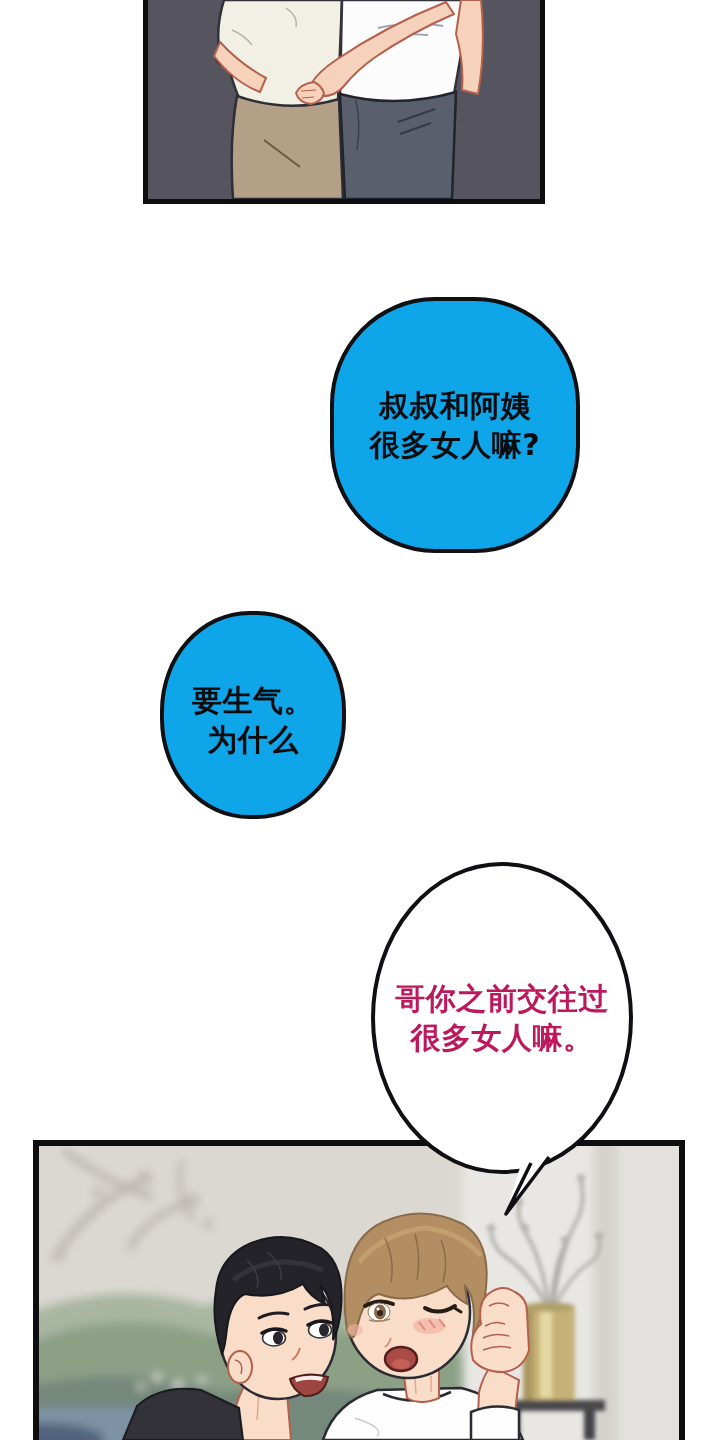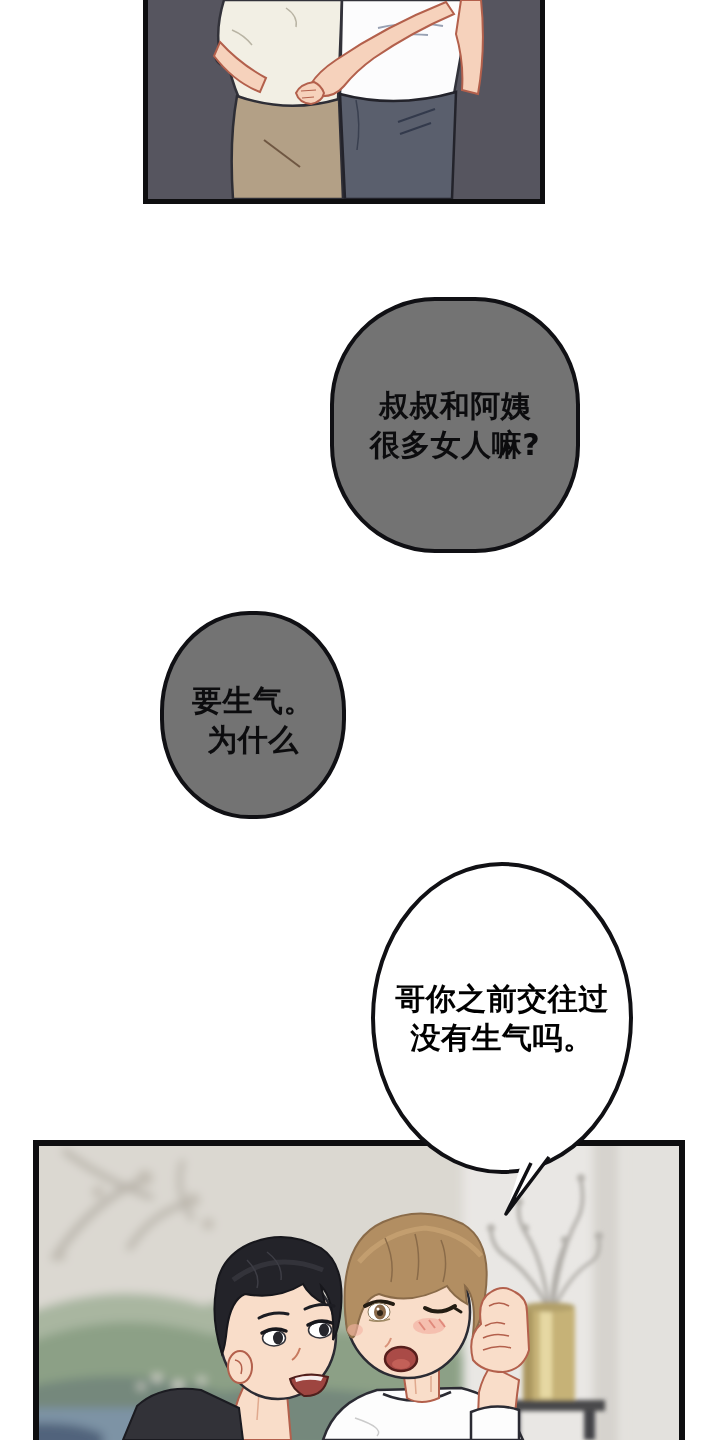--- a/index.html
+++ b/index.html
@@ -2,30 +2,30 @@
 <html><head>
 <meta charset="utf-8">
 <style>
   html,body{margin:0;padding:0;background:#ffffff;}
   .page{position:relative;width:720px;height:1440px;background:#ffffff;overflow:hidden;
         font-family:"DejaVu Sans","Liberation Sans",sans-serif;}
   .panel{position:absolute;box-sizing:border-box;}
   .panel-top{left:143px;top:0;width:402px;height:204px;border:5px solid #0e0e10;border-top:none;background:#56555f;}
   .panel-bottom{left:33px;top:1140px;width:652px;height:300px;border:6px solid #0e0e10;border-bottom:none;background:#e9e7e4;}
   .panel svg{display:block;}
-  .bubble{position:absolute;background:#737373;border:4px solid #101014;display:flex;align-items:center;justify-content:center;box-sizing:border-box;}
+  .bubble{position:absolute;background:#0ea5e9;border:4px solid #101014;display:flex;align-items:center;justify-content:center;box-sizing:border-box;}
   .bubble-text{text-align:center;font-weight:bold;font-size:30px;line-height:39px;color:#0c0c0e;letter-spacing:0.5px;}
   .bubble-1{left:330px;top:297px;width:250px;height:256px;border-radius:42%;}
   .bubble-2{left:160px;top:611px;width:186px;height:208px;border-radius:48%;}
   .bubble-2 .bubble-text{padding-top:10px;}
   .bubble3-wrap{position:absolute;left:368px;top:858px;width:272px;height:366px;}
   .bubble3-wrap svg{position:absolute;left:0;top:0;display:block;}
   .bubble3-text{position:absolute;left:0;top:0;width:268px;height:320px;display:flex;flex-direction:column;
                 align-items:center;justify-content:center;text-align:center;font-weight:bold;font-size:30px;
-                line-height:39px;color:#000000;letter-spacing:0.5px;}
+                line-height:39px;color:#be185d;letter-spacing:0.5px;}
 </style>
 </head>
 <body>
 
 <div class="page">
 
   <div class="panel panel-top">
     <svg width="392" height="199" viewBox="0 0 392 199">
 
       <g>
@@ -183,17 +183,17 @@
   </div>
 
   <div class="bubble3-wrap">
     <svg width="272" height="366" viewBox="0 0 272 366">
       <ellipse cx="134" cy="160" rx="129" ry="154" fill="#ffffff" stroke="#101014" stroke-width="4"></ellipse>
       <polygon points="158,290 137,358 186,286" fill="#ffffff"></polygon>
       <path d="M 163 305 L 138 356 L 181 299" fill="#ffffff" stroke="#101014" stroke-width="3.5" stroke-linejoin="round"></path>
     </svg>
     <div class="bubble3-text">
       <div>哥你之前交往过</div>
-      <div>没有生气吗。</div>
+      <div>很多女人嘛。</div>
     </div>
   </div>
 
 </div>
 
 </body></html>

